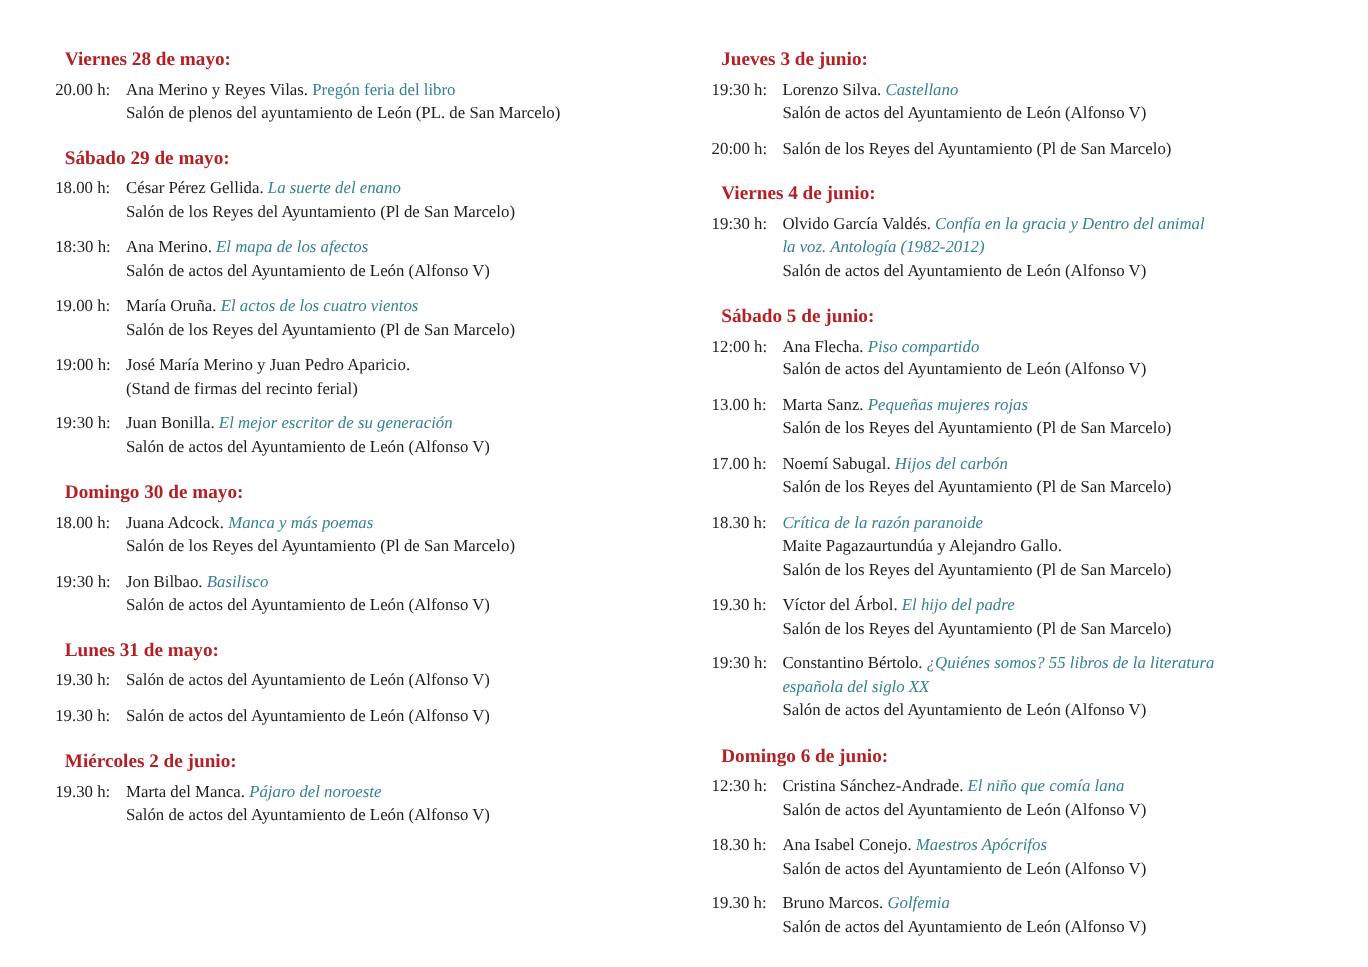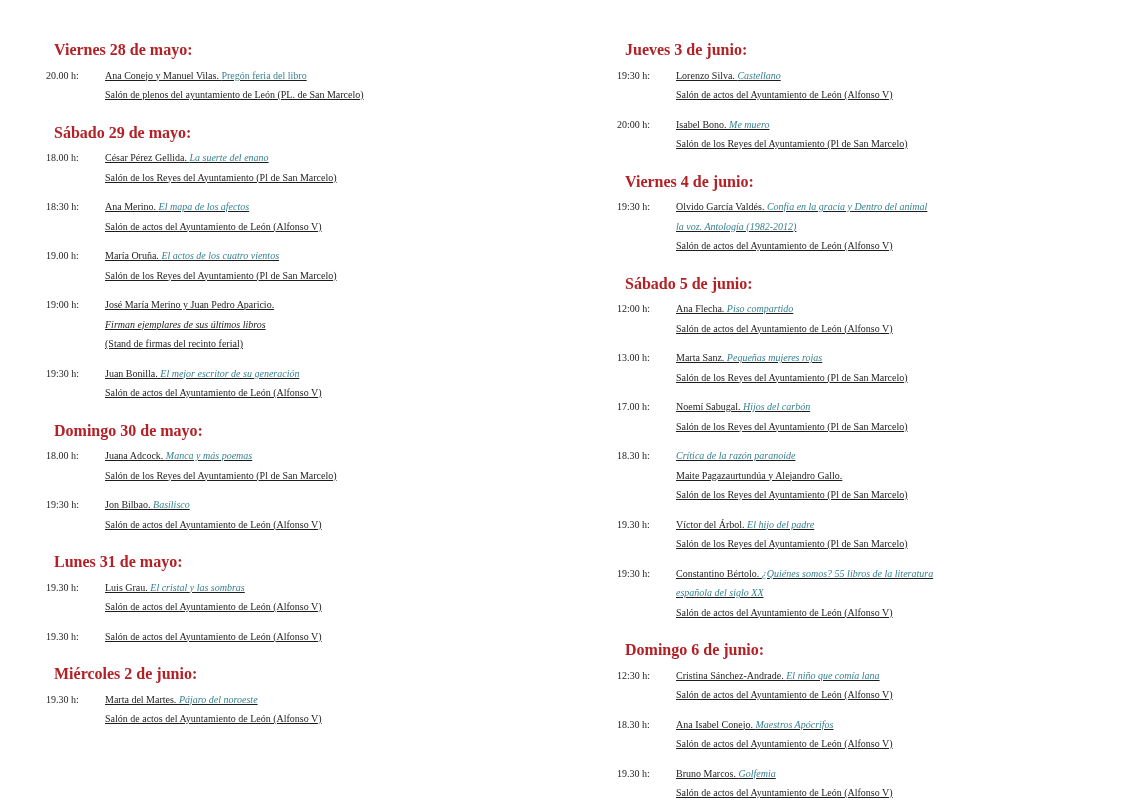--- a/index.html
+++ b/index.html
@@ -11,40 +11,39 @@
   *{box-sizing:border-box;}
   html,body{margin:0;padding:0;}
   body{
     width:1140px;height:806px;overflow:hidden;
     background:var(--bg);
     color:var(--text);
     font-family:"Liberation Serif","DejaVu Serif",serif;
   }
   .page{
     display:flex;
-    gap:56px;
+    gap:32px;
     padding:40px 8px 0 46px;
     width:1140px;height:806px;
   }
   .column{width:515px;flex:0 0 515px;}
   .day-heading{
     font-size:16px;
     line-height:19.5px;
     font-weight:bold;
     color:var(--heading);
     margin:18px 0 6px 8px;
   }
   .day:first-child .day-heading{margin-top:0;}
   .event{
     position:relative;
     padding-left:59px;
     margin:0 0 10px 0;
-    font-size:10px;
+    font-size:14px;
     line-height:19.5px;
-    text-decoration:underline;
   }
   .event .time{
     position:absolute;
     left:0;top:0;
     white-space:nowrap;
   }
   .line{min-height:19.5px;}
   .seg-plain{color:var(--text);}
   .seg-title{color:var(--accent);font-style:italic;}
   .seg-title-roman{color:var(--accent);}
@@ -52,21 +51,21 @@
 </style>
 </head>
 <body>
 
 <div class="page" id="page">
     <div class="column">
       <section class="day">
         <h2 class="day-heading">Viernes 28 de mayo:</h2>
         <div class="event">
           <span class="time">20.00 h:</span>
-          <div class="line"><span class="seg-plain">Ana Conejo y Manuel Vilas. </span><span class="seg-title-roman">Pregón feria del libro</span></div>
+          <div class="line"><span class="seg-plain">Ana Merino y Reyes Vilas. </span><span class="seg-title-roman">Pregón feria del libro</span></div>
           <div class="line"><span class="seg-plain">Salón de plenos del ayuntamiento de León (PL. de San Marcelo)</span></div>
         </div>
       </section>
       <section class="day">
         <h2 class="day-heading">Sábado 29 de mayo:</h2>
         <div class="event">
           <span class="time">18.00 h:</span>
           <div class="line"><span class="seg-plain">César Pérez Gellida. </span><span class="seg-title">La suerte del enano</span></div>
           <div class="line"><span class="seg-plain">Salón de los Reyes del Ayuntamiento (Pl de San Marcelo)</span></div>
         </div>
@@ -76,21 +75,20 @@
           <div class="line"><span class="seg-plain">Salón de actos del Ayuntamiento de León (Alfonso V)</span></div>
         </div>
         <div class="event">
           <span class="time">19.00 h:</span>
           <div class="line"><span class="seg-plain">María Oruña. </span><span class="seg-title">El actos de los cuatro vientos</span></div>
           <div class="line"><span class="seg-plain">Salón de los Reyes del Ayuntamiento (Pl de San Marcelo)</span></div>
         </div>
         <div class="event">
           <span class="time">19:00 h:</span>
           <div class="line"><span class="seg-plain">José María Merino y Juan Pedro Aparicio.</span></div>
-          <div class="line"><span class="seg-italic">Firman ejemplares de sus últimos libros</span></div>
           <div class="line"><span class="seg-plain">(Stand de firmas del recinto ferial)</span></div>
         </div>
         <div class="event">
           <span class="time">19:30 h:</span>
           <div class="line"><span class="seg-plain">Juan Bonilla. </span><span class="seg-title">El mejor escritor de su generación</span></div>
           <div class="line"><span class="seg-plain">Salón de actos del Ayuntamiento de León (Alfonso V)</span></div>
         </div>
       </section>
       <section class="day">
         <h2 class="day-heading">Domingo 30 de mayo:</h2>
@@ -102,50 +100,48 @@
         <div class="event">
           <span class="time">19:30 h:</span>
           <div class="line"><span class="seg-plain">Jon Bilbao. </span><span class="seg-title">Basilisco</span></div>
           <div class="line"><span class="seg-plain">Salón de actos del Ayuntamiento de León (Alfonso V)</span></div>
         </div>
       </section>
       <section class="day">
         <h2 class="day-heading">Lunes 31 de mayo:</h2>
         <div class="event">
           <span class="time">19.30 h:</span>
-          <div class="line"><span class="seg-plain">Luis Grau. </span><span class="seg-title">El cristal y las sombras</span></div>
           <div class="line"><span class="seg-plain">Salón de actos del Ayuntamiento de León (Alfonso V)</span></div>
         </div>
       </section>
       <section class="day">
         <div class="event">
           <span class="time">19.30 h:</span>
           <div class="line"><span class="seg-plain">Salón de actos del Ayuntamiento de León (Alfonso V)</span></div>
         </div>
       </section>
       <section class="day">
         <h2 class="day-heading">Miércoles 2 de junio:</h2>
         <div class="event">
           <span class="time">19.30 h:</span>
-          <div class="line"><span class="seg-plain">Marta del Martes. </span><span class="seg-title">Pájaro del noroeste</span></div>
+          <div class="line"><span class="seg-plain">Marta del Manca. </span><span class="seg-title">Pájaro del noroeste</span></div>
           <div class="line"><span class="seg-plain">Salón de actos del Ayuntamiento de León (Alfonso V)</span></div>
         </div>
       </section>
     </div>
     <div class="column">
       <section class="day">
         <h2 class="day-heading">Jueves 3 de junio:</h2>
         <div class="event">
           <span class="time">19:30 h:</span>
           <div class="line"><span class="seg-plain">Lorenzo Silva. </span><span class="seg-title">Castellano</span></div>
           <div class="line"><span class="seg-plain">Salón de actos del Ayuntamiento de León (Alfonso V)</span></div>
         </div>
         <div class="event">
           <span class="time">20:00 h:</span>
-          <div class="line"><span class="seg-plain">Isabel Bono. </span><span class="seg-title">Me muero</span></div>
           <div class="line"><span class="seg-plain">Salón de los Reyes del Ayuntamiento (Pl de San Marcelo)</span></div>
         </div>
       </section>
       <section class="day">
         <h2 class="day-heading">Viernes 4 de junio:</h2>
         <div class="event">
           <span class="time">19:30 h:</span>
           <div class="line"><span class="seg-plain">Olvido García Valdés. </span><span class="seg-title">Confía en la gracia y Dentro del animal</span></div>
           <div class="line"><span class="seg-title">la voz. Antología (1982-2012)</span></div>
           <div class="line"><span class="seg-plain">Salón de actos del Ayuntamiento de León (Alfonso V)</span></div>

